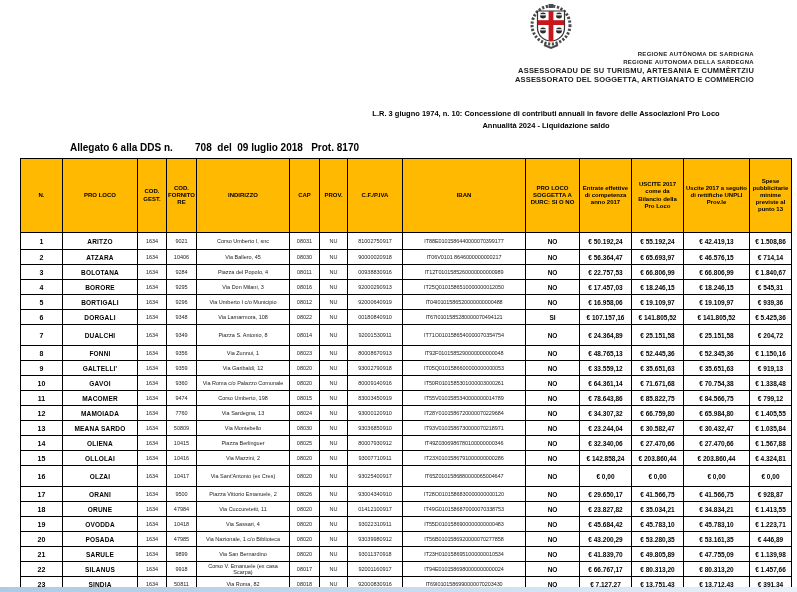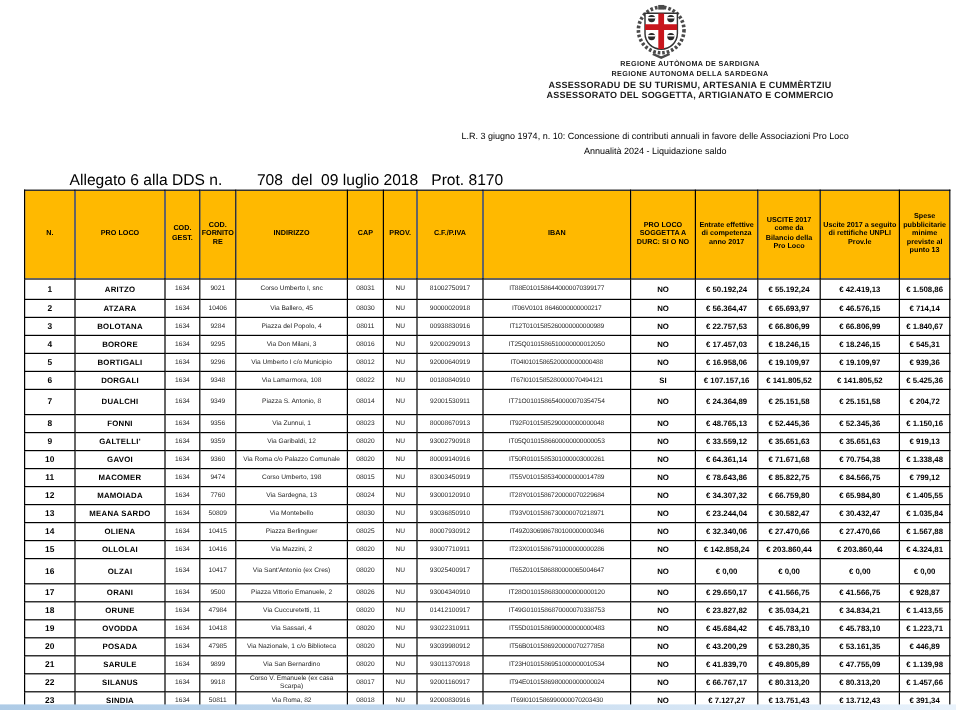--- a/index.html
+++ b/index.html
@@ -6,28 +6,28 @@
   body{
     width:797px;height:592px;overflow:hidden;position:relative;
     background:#ffffff;
     font-family:"Liberation Sans", sans-serif;
     color:#000;
   }
   :root{ --gold:#FFB900; --border:#000; --red:#C8161D; }
 
   .letterhead{position:absolute;top:0;left:0;width:797px;}
   .logo-wrap{position:absolute;top:4px;left:524px;width:54px;height:46px;}
-  .org-block{position:absolute;top:51px;left:375px;width:400px;text-align:center;line-height:1.25;}
+  .org-block{position:absolute;top:51px;left:354px;width:400px;text-align:right;line-height:1.25;}
   .org-line-sm{font-size:6px;font-weight:bold;letter-spacing:.3px;color:#222;}
   .org-line-md{font-size:7.5px;font-weight:600;color:#1a1a1a;letter-spacing:.2px;}
 
   .title-block{position:absolute;top:108px;left:300px;width:492px;text-align:center;}
-  .title-line{font-size:7.5px;font-weight:normal;line-height:1.55;}
-
-  .allegato{position:absolute;top:142px;left:58px;font-size:13px;font-weight:normal;white-space:pre;}
+  .title-line{font-size:7.5px;font-weight:bold;line-height:1.55;}
+
+  .allegato{position:absolute;top:142px;left:70px;font-size:10px;font-weight:bold;white-space:pre;}
 
   table.proloco{
     position:absolute;top:158px;left:20px;width:771px;
     border-collapse:collapse;table-layout:fixed;
   }
   table.proloco th, table.proloco td{
     border:1px solid var(--border);
     overflow:hidden;
     padding:0 1px;
     text-align:center;

